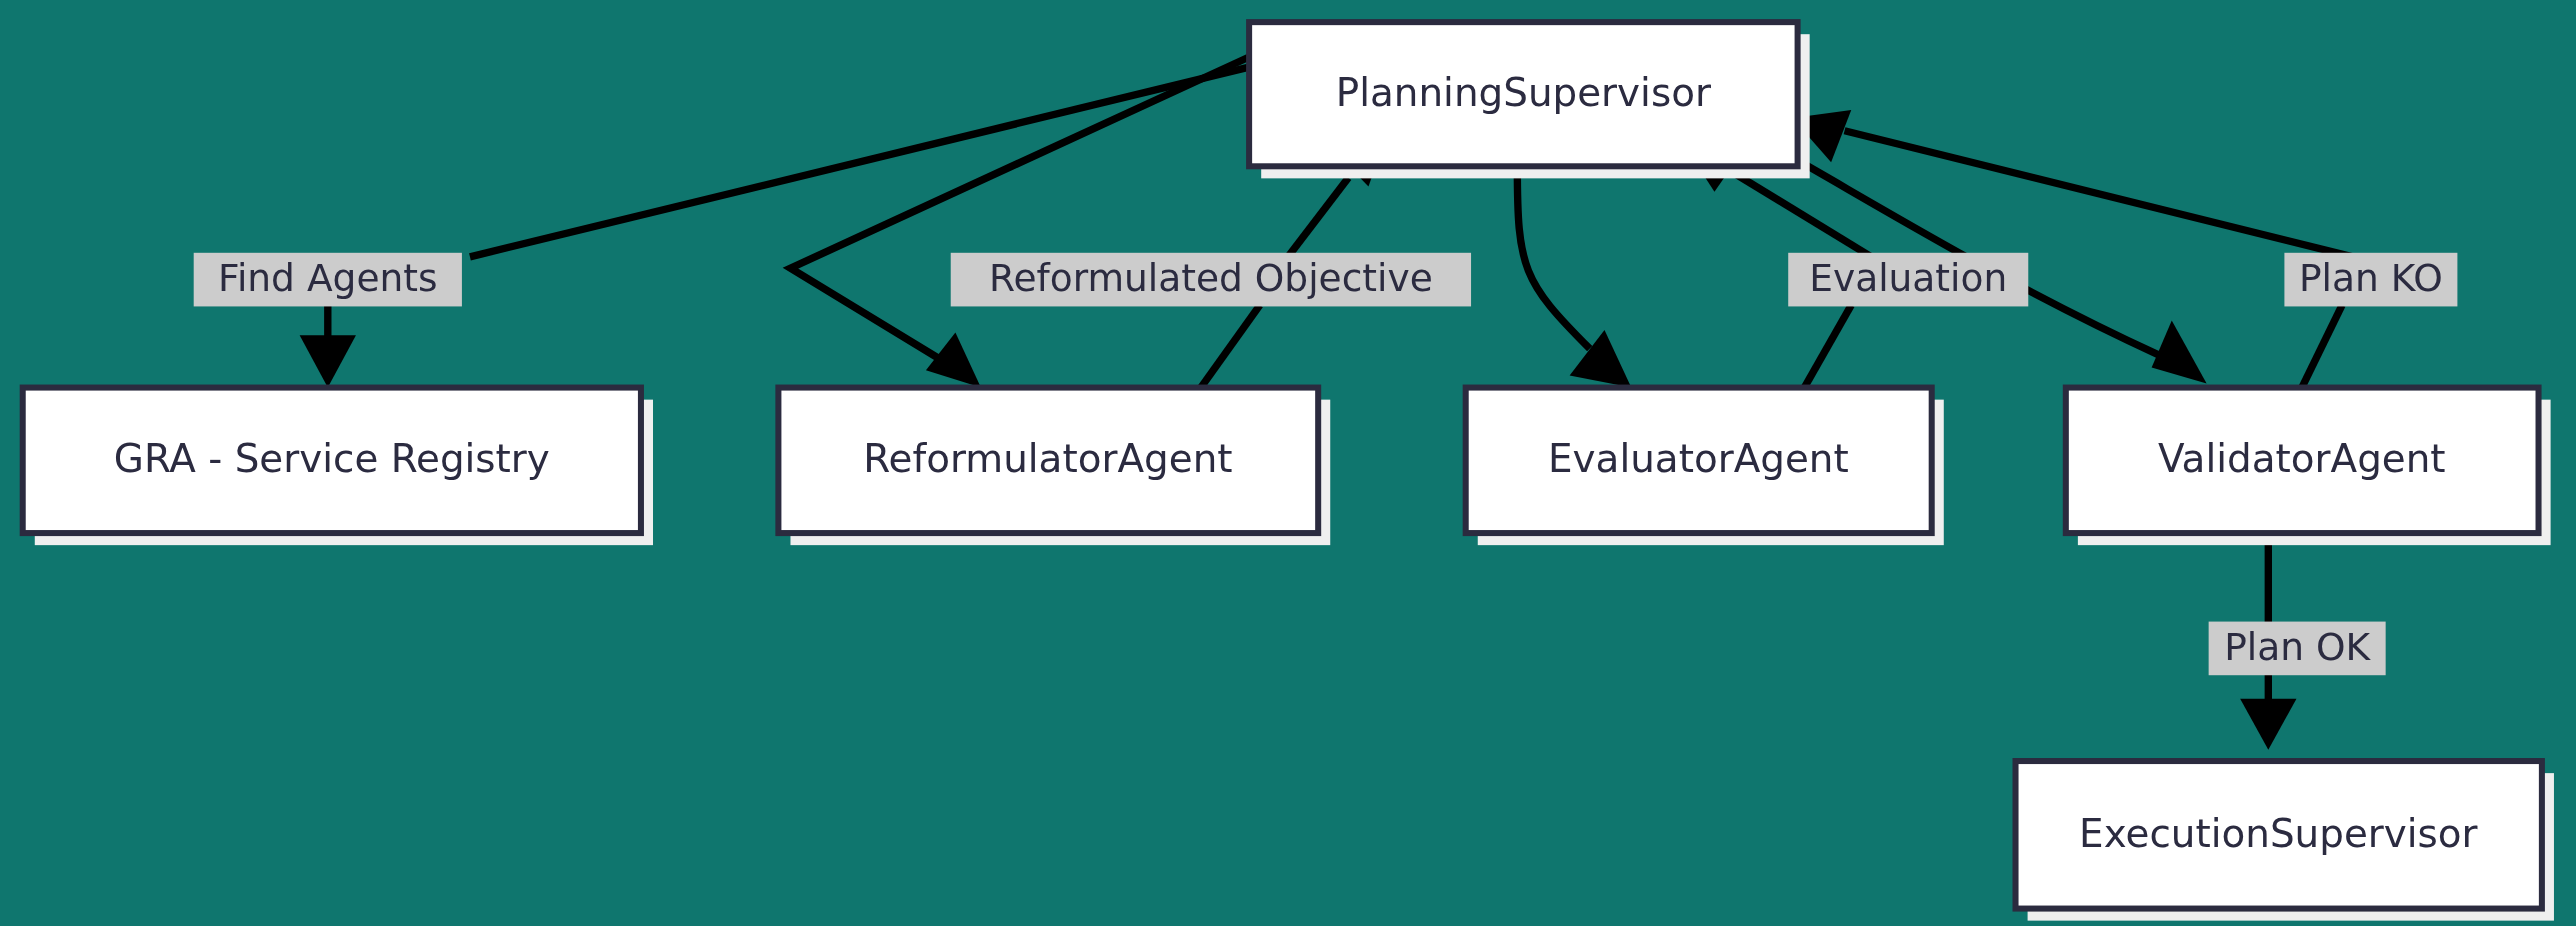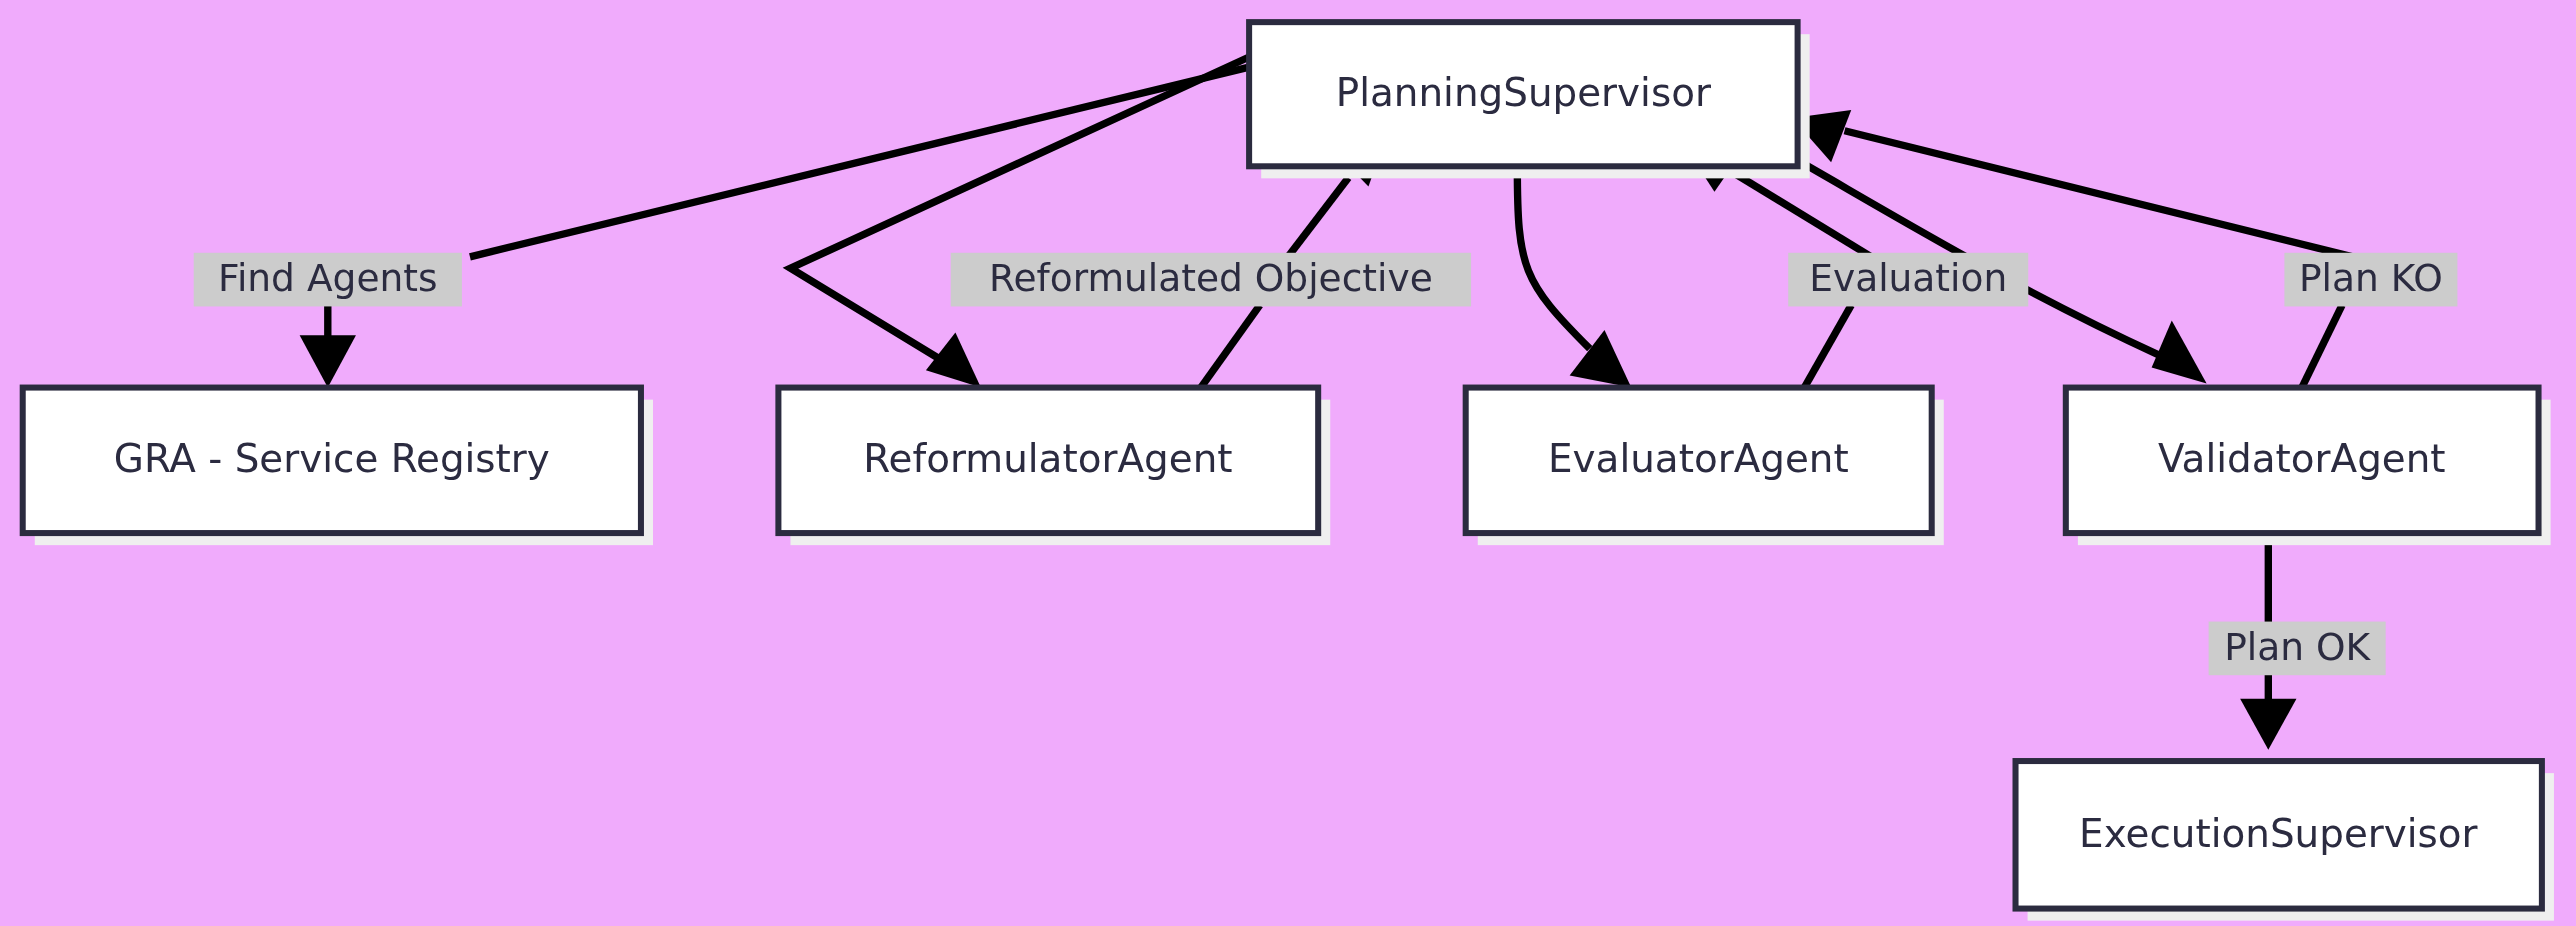--- a/index.html
+++ b/index.html
@@ -11,21 +11,21 @@
   body {
     width: 2576px;
     height: 926px;
     overflow: hidden;
     font-family: "DejaVu Sans", sans-serif;
   }
   #diagram-root {
     position: relative;
     width: 2576px;
     height: 926px;
-    background: #f0abfc;
+    background: #0f766e;
   }
   svg#flow-svg {
     position: absolute;
     left: 0;
     top: 0;
     width: 2576px;
     height: 926px;
     display: block;
   }
   .node-rect {

